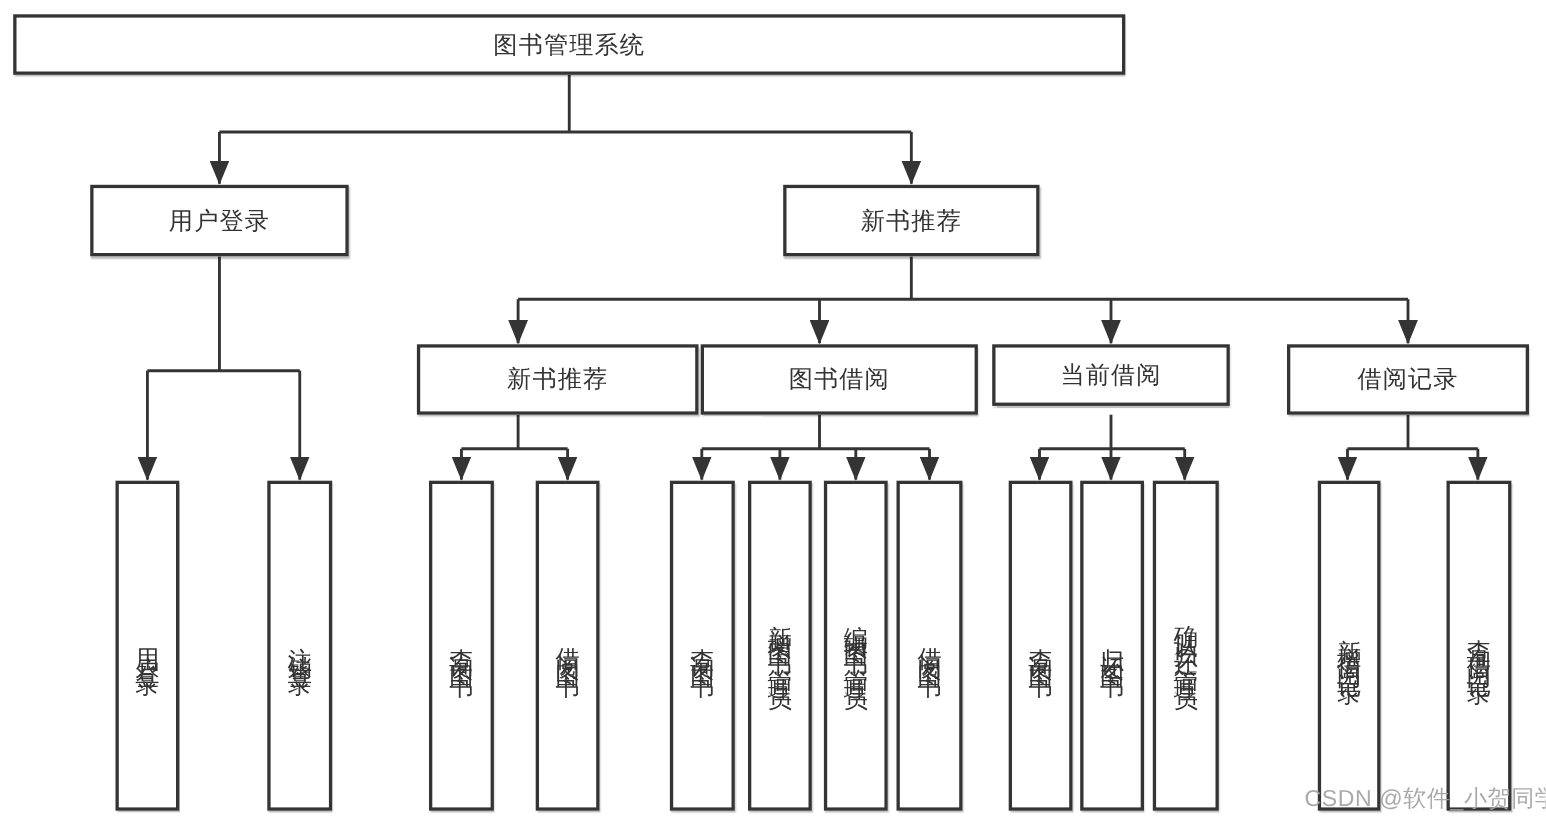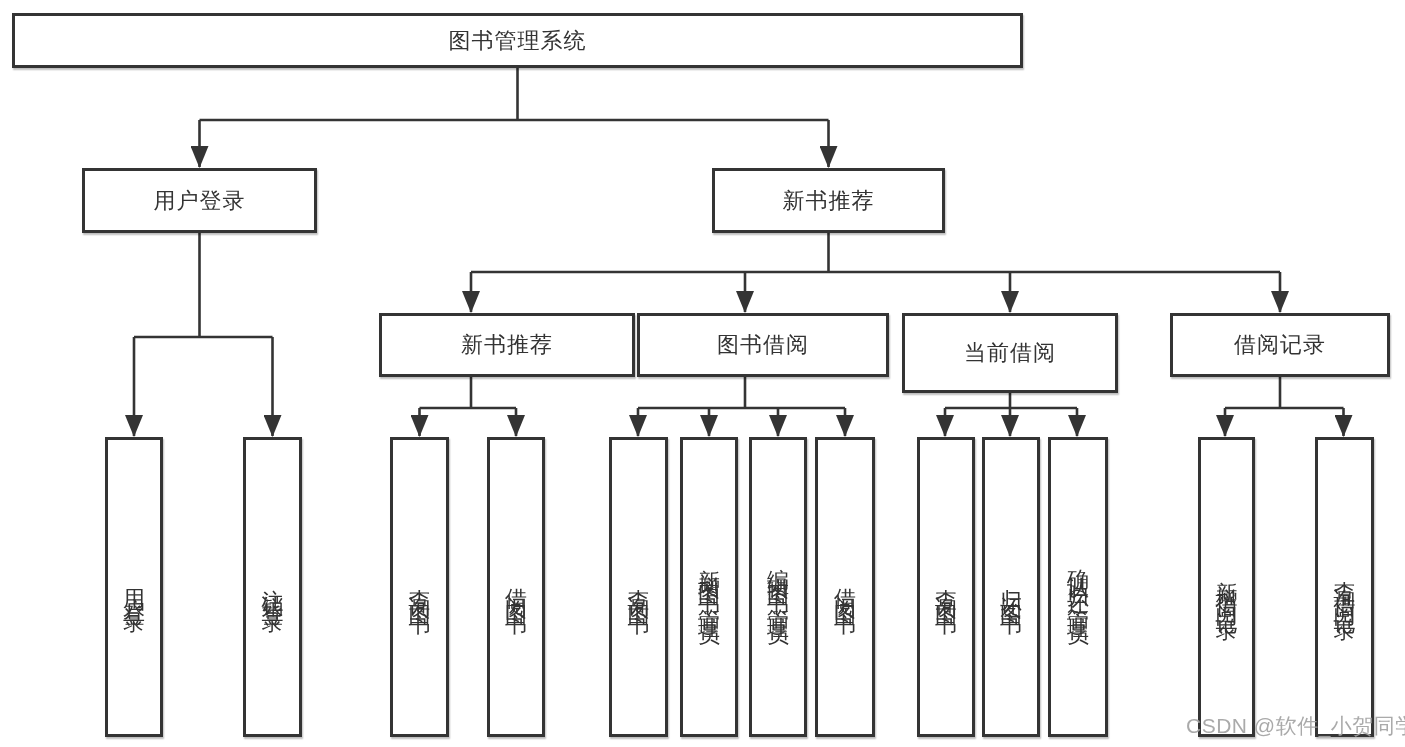--- a/index.html
+++ b/index.html
@@ -95,21 +95,21 @@
   </g>
 </svg>
 
 <div class="hbox" style="left:12px;top:13px;width:1011px;height:55px">图书管理系统</div>
 
 <div class="hbox" style="left:82px;top:168px;width:235px;height:65px">用户登录</div>
 <div class="hbox" style="left:712px;top:168px;width:233px;height:65px">新书推荐</div>
 
 <div class="hbox" style="left:379px;top:313px;width:256px;height:64px">新书推荐</div>
 <div class="hbox" style="left:637px;top:313px;width:252px;height:64px">图书借阅</div>
-<div class="hbox" style="left:902px;top:313px;width:216px;height:80px">当前借阅</div>
+<div class="hbox" style="left:902px;top:313px;width:216px;height:56px">当前借阅</div>
 <div class="hbox" style="left:1170px;top:313px;width:220px;height:64px">借阅记录</div>
 
 <div class="vbox" style="left:105px">用户登录</div>
 <div class="vbox" style="left:243px;width:59px">注销登录</div>
 
 <div class="vbox" style="left:390px;width:59px">查询图书</div>
 <div class="vbox" style="left:487px">借阅图书</div>
 
 <div class="vbox" style="left:609px;width:59px">查询图书</div>
 <div class="vbox" style="left:680px">新增图书（管理员）</div>

